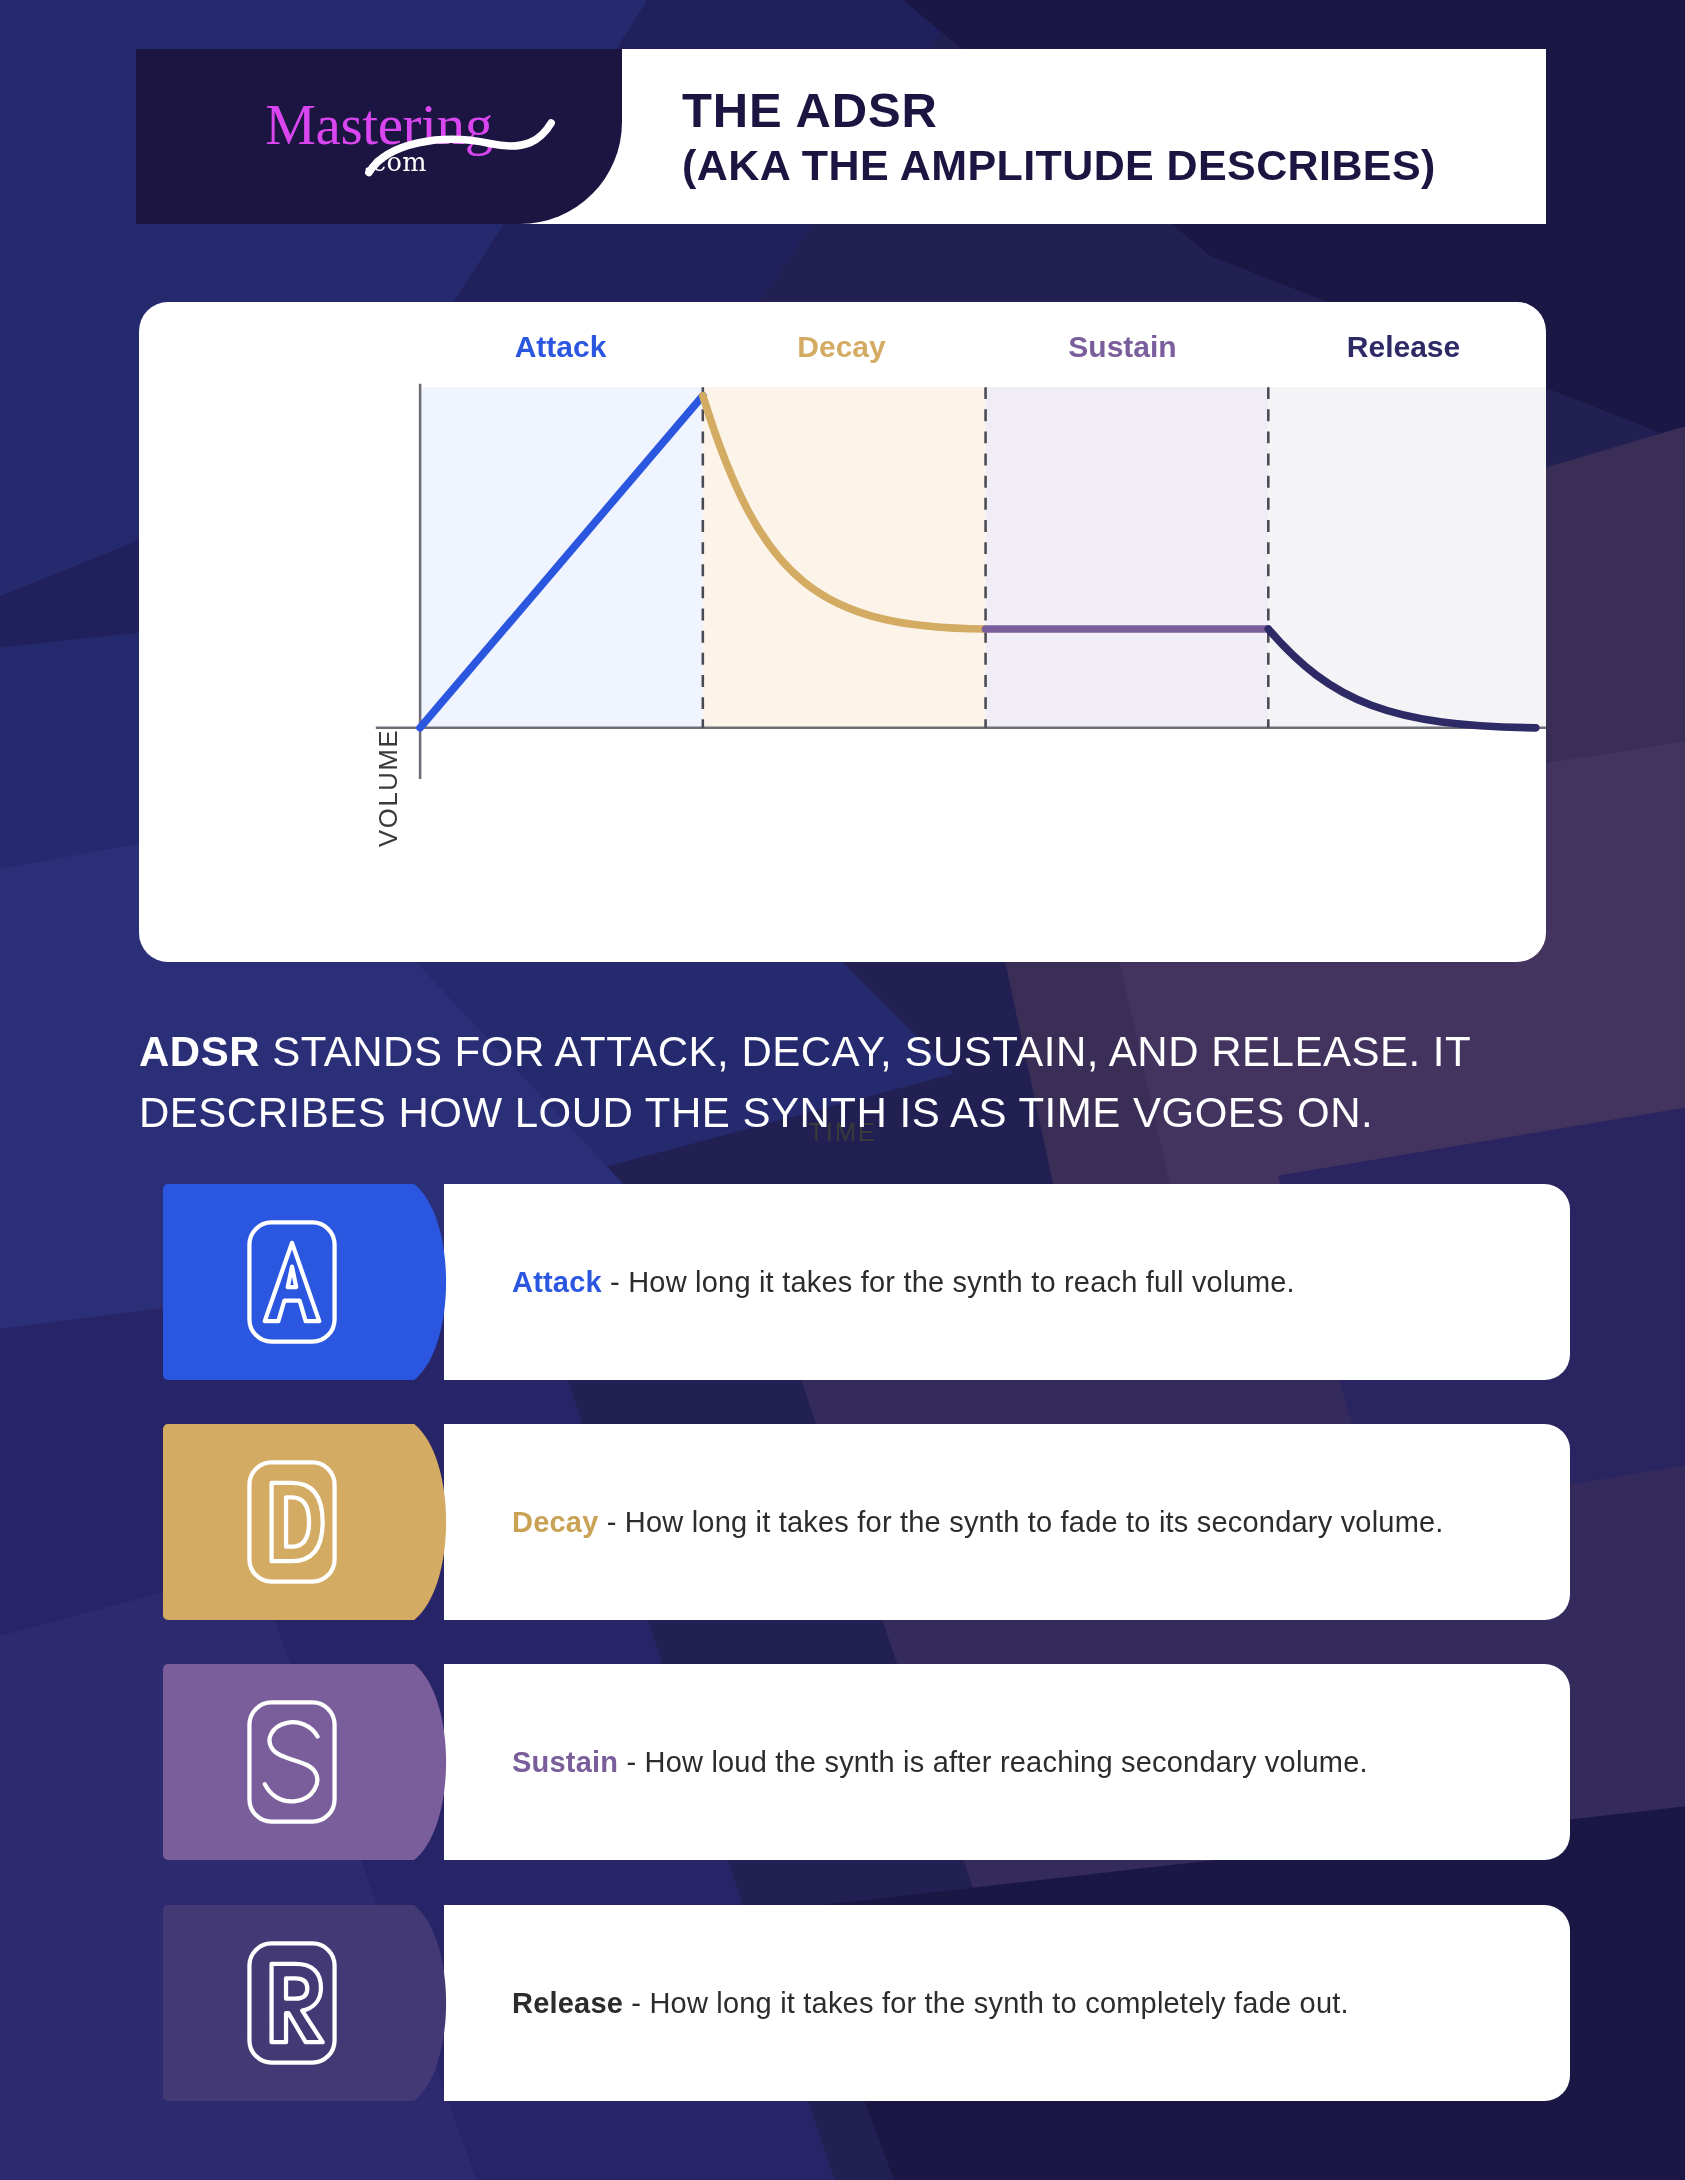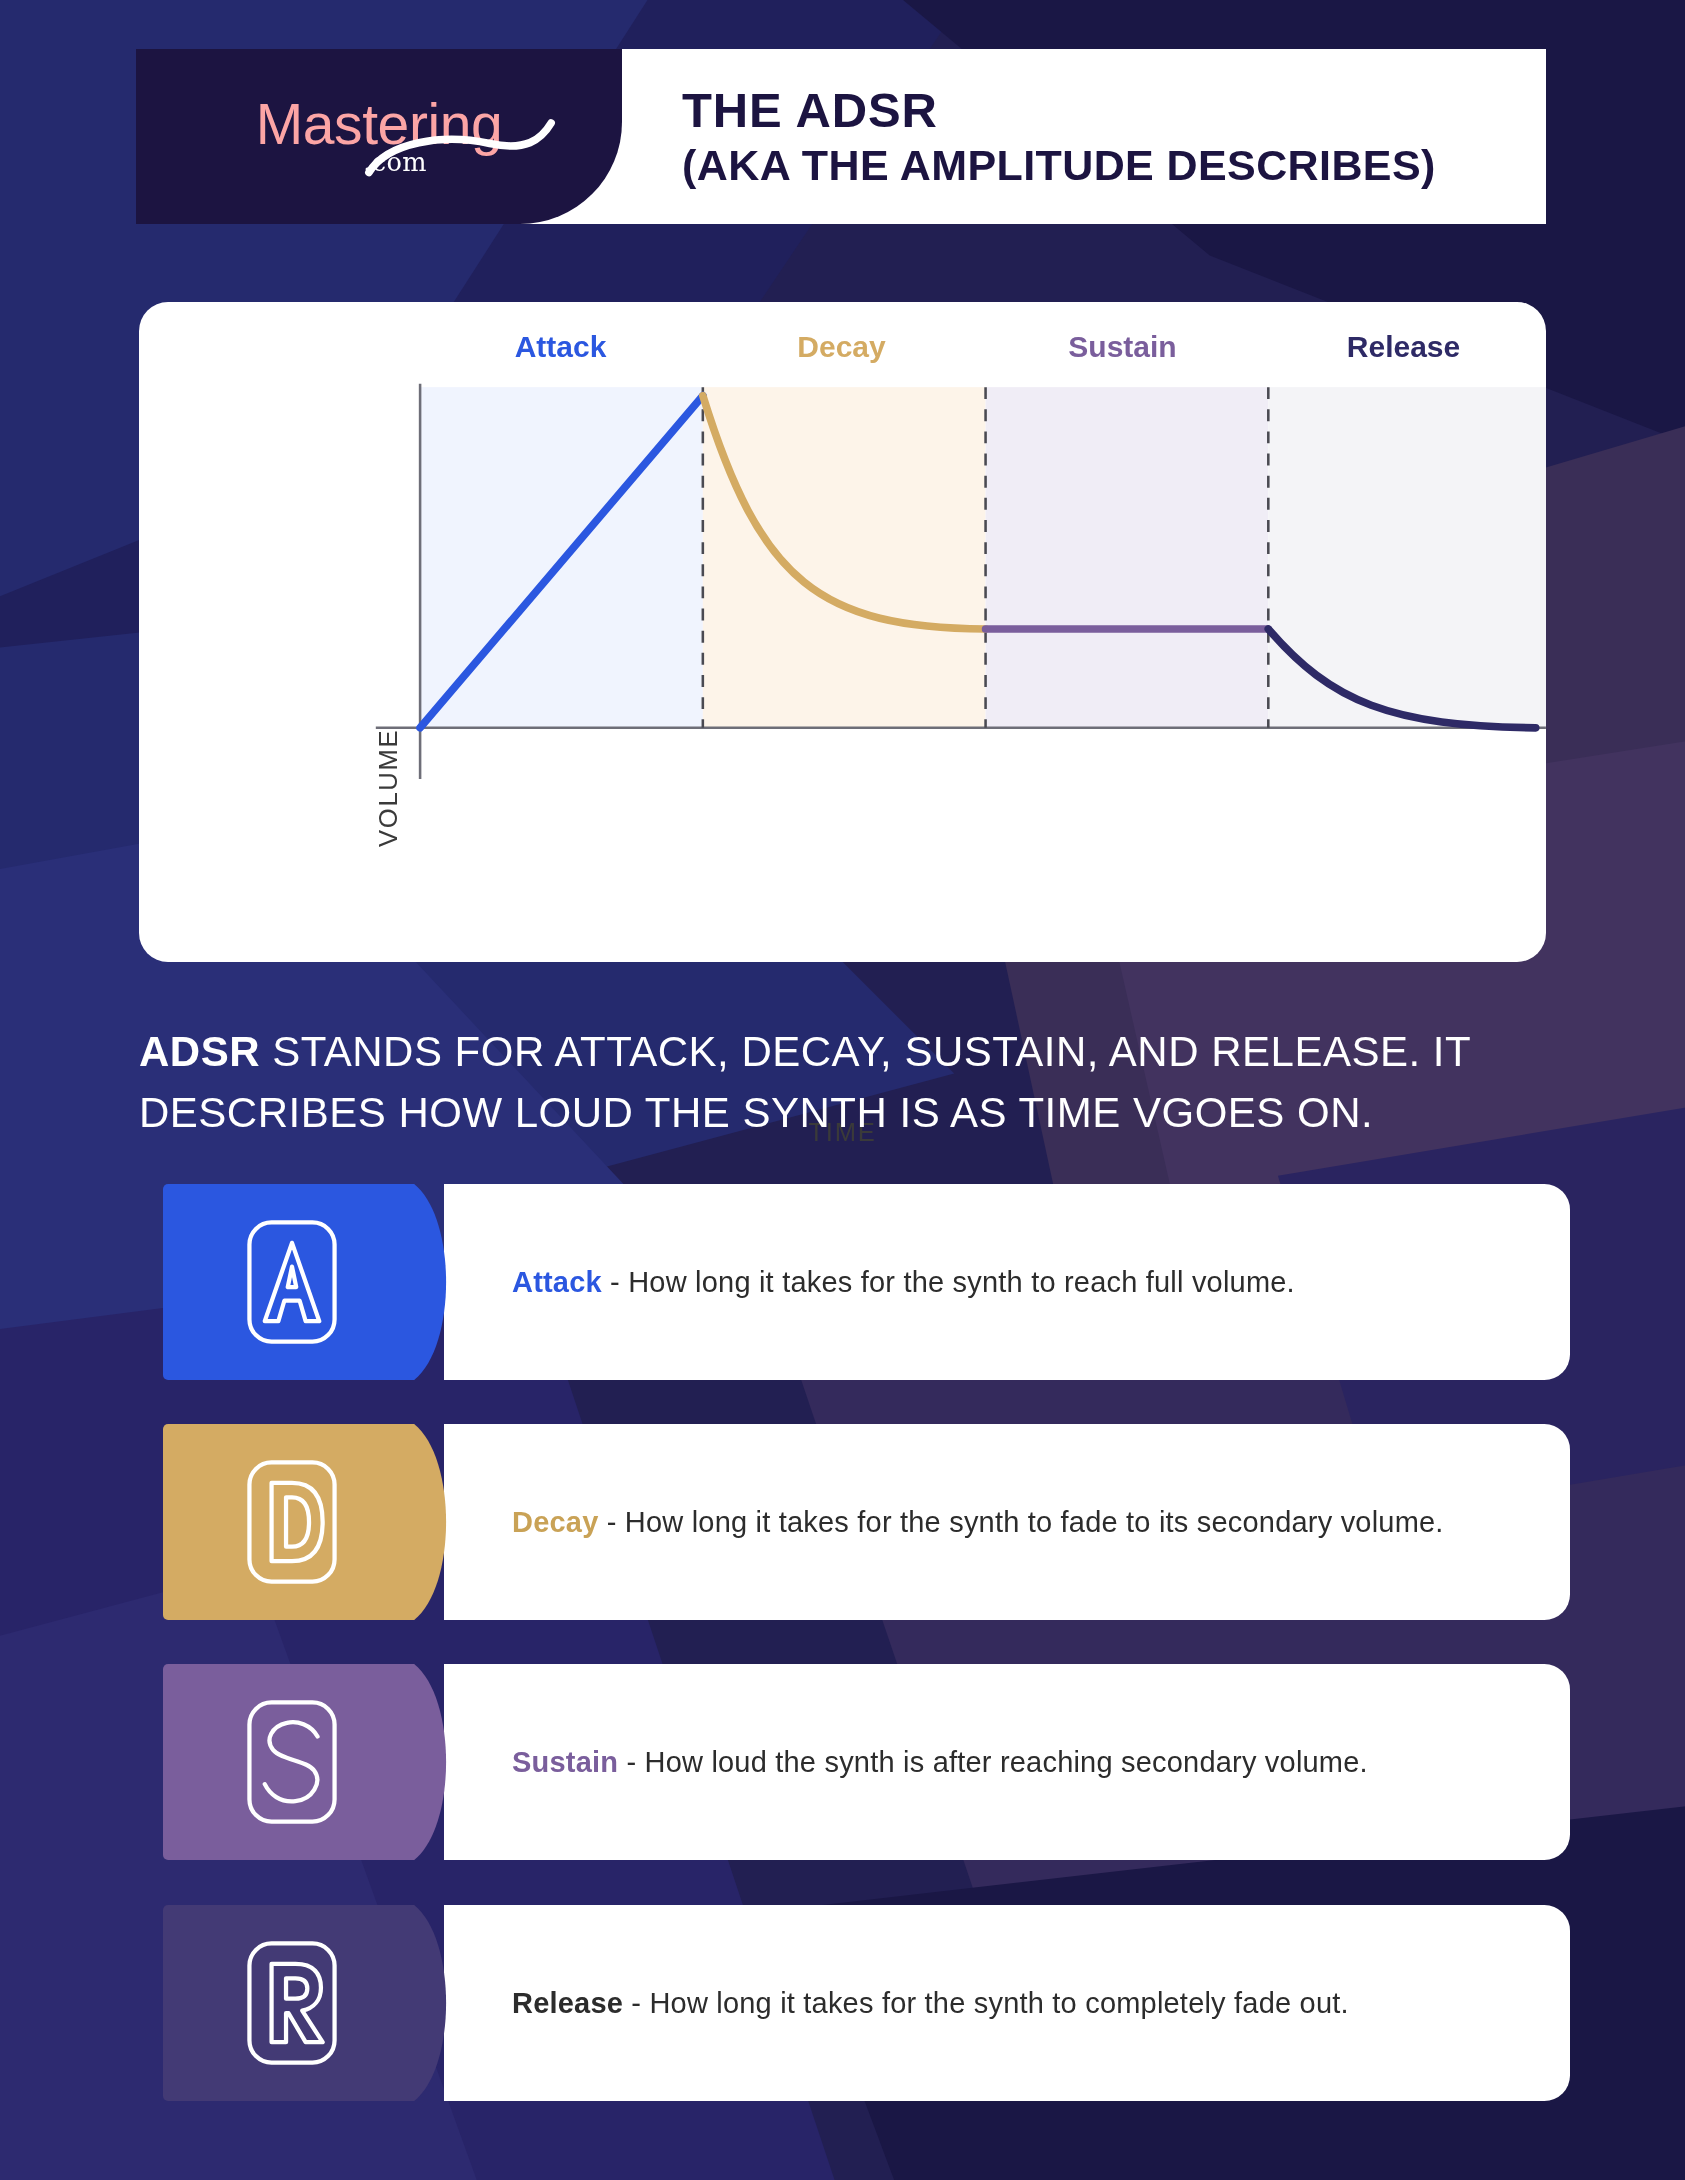--- a/index.html
+++ b/index.html
@@ -30,23 +30,23 @@
   .logo-box {
     position:relative;
     width:486px;
     background:#1c1441;
     border-bottom-right-radius:102px;
     display:flex; align-items:center; justify-content:center;
     overflow:hidden;
   }
   .logo-wrap { position:relative; width:375px; text-align:center; }
   .logo-main {
-    font-family:Liberation Sans, sans-serif;
+    font-family:Liberation Serif, serif;
     font-size:57px;
-    color:#fca5a5;
+    color:#d946ef;
     letter-spacing:-0.4px;
     line-height:1;
   }
   .logo-sub {
     font-family:"DejaVu Serif", serif;
     font-size:25.6px;
     color:#ffffff;
     letter-spacing:0.4px;
     margin-top:-5.1px;
     padding-left:32px;

